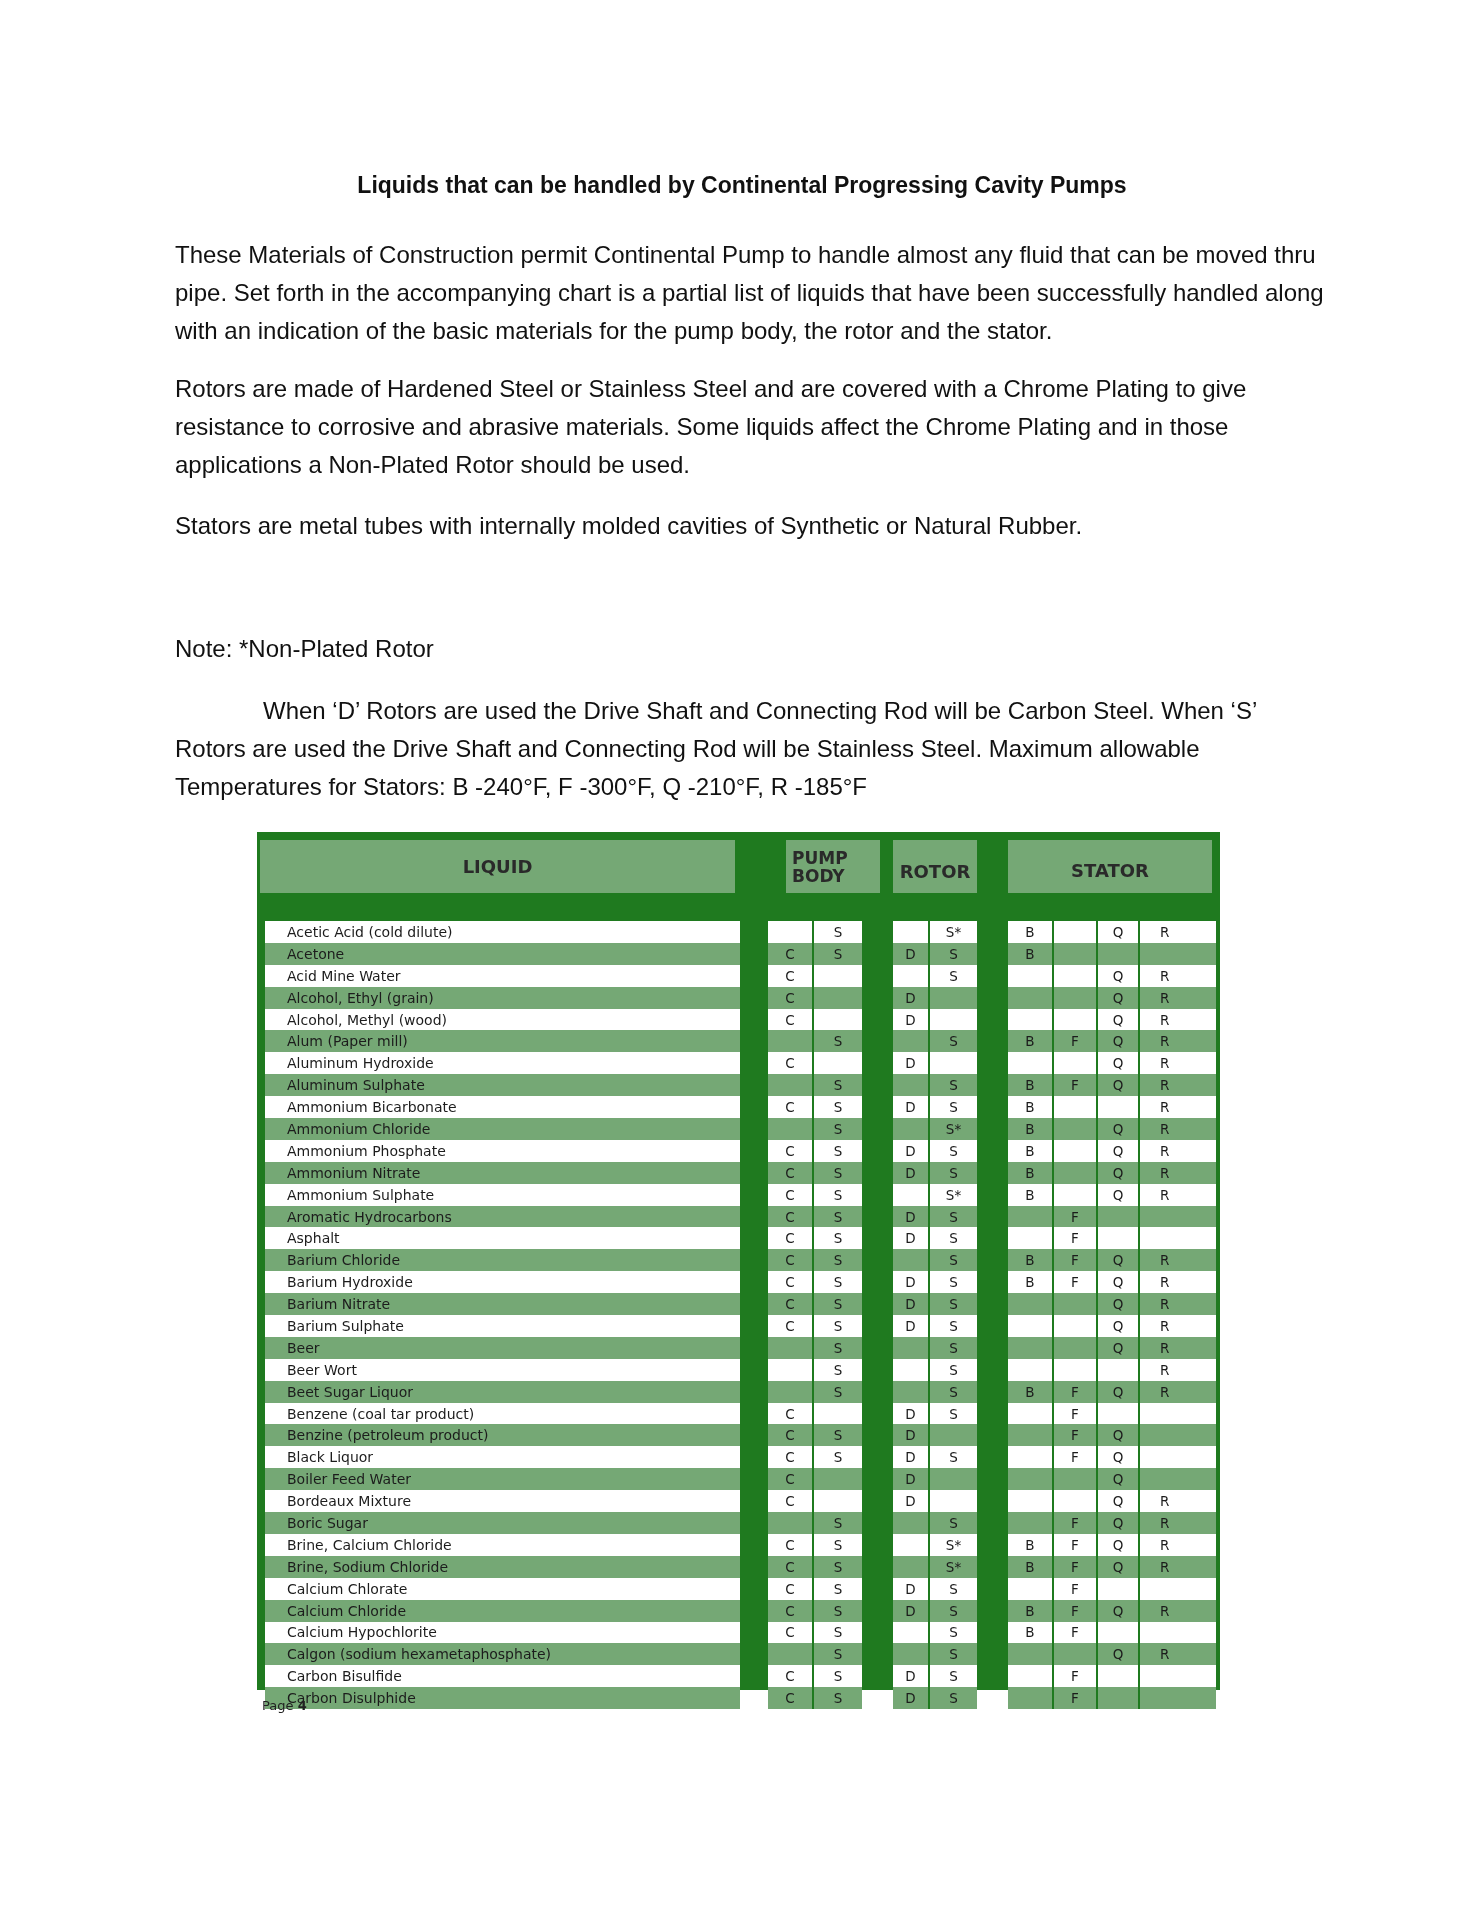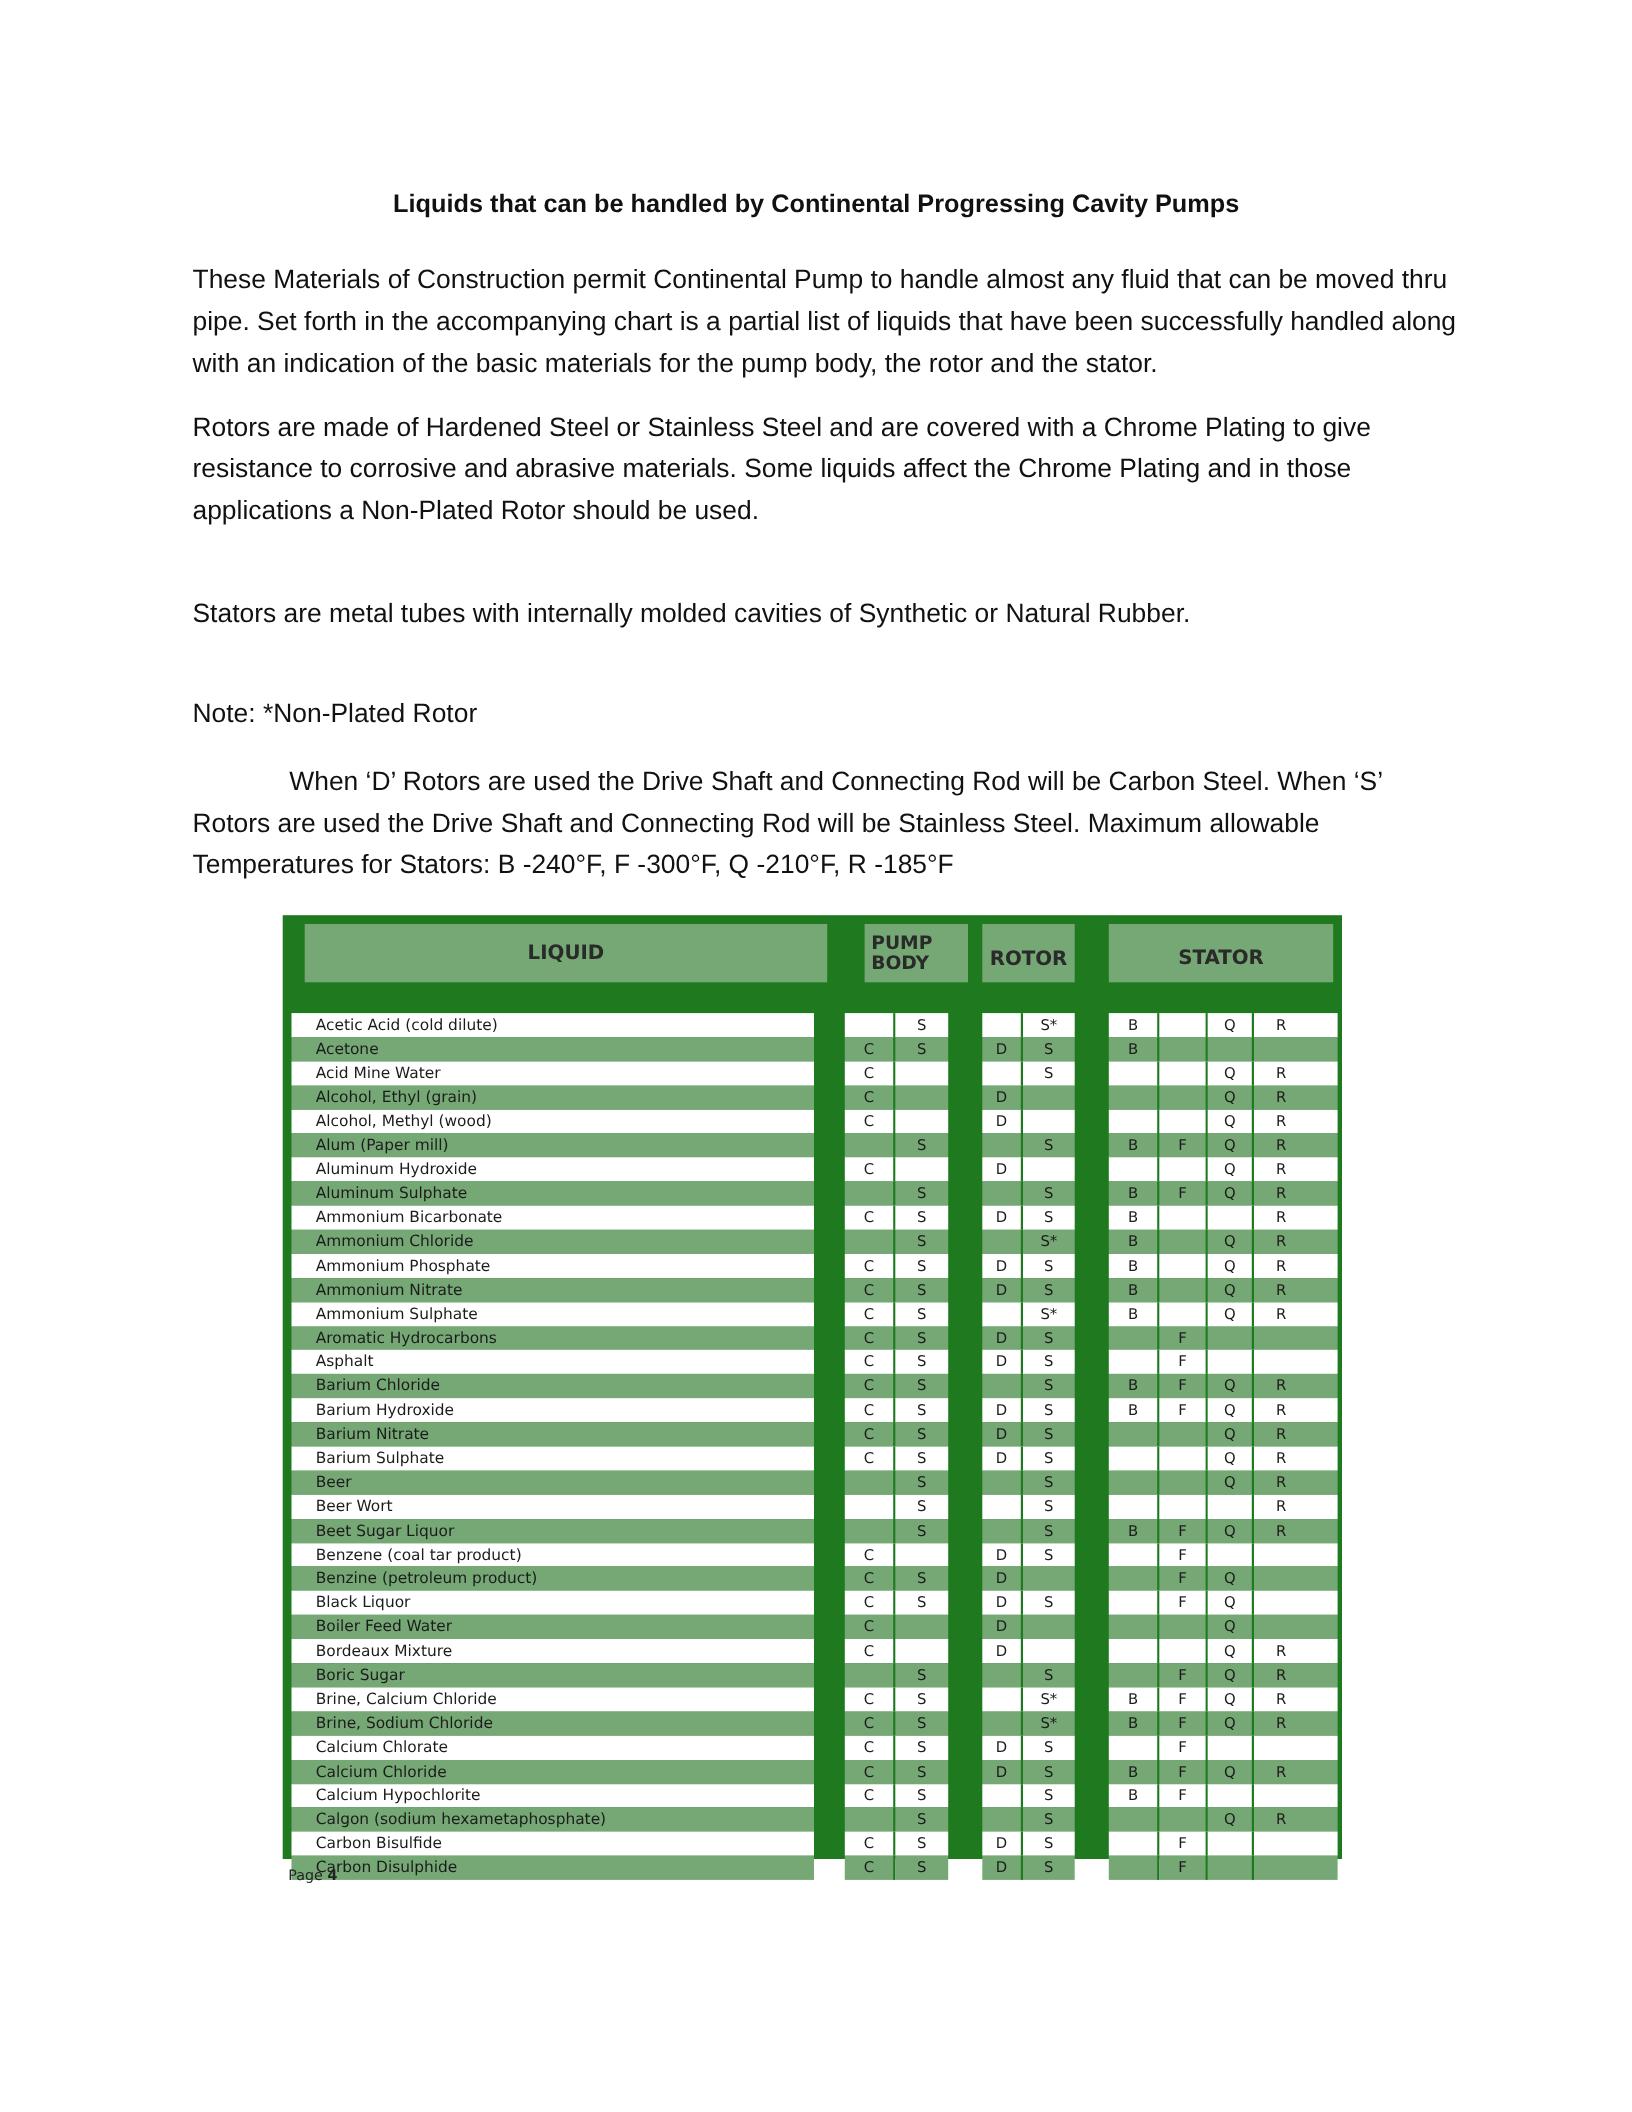--- a/index.html
+++ b/index.html
@@ -10,21 +10,21 @@
   .title { position: absolute; top: 172px; left: 0; width: 1484px; text-align: center;
            font-weight: bold; font-size: 23px; font-family: "Liberation Sans", sans-serif; }
   .para { margin: 0; }
   .indent { text-indent: 88px; }
 
   .tbl { position: absolute; left: 257px; top: 832px; width: 963px; height: 858px;
          background: #1f7a1f; }
   .hdr { position: absolute; top: 8px; height: 53px; background: #75a875;
          display: flex; align-items: center; justify-content: center;
          font-family: "DejaVu Sans", sans-serif; font-weight: bold; color: #2a2a2a; font-size: 18px; }
-  .hdr-liquid { left: 20px; width: 475px; padding-top: 0; box-sizing: border-box; font-size: 18px; }
+  .hdr-liquid { left: 3px; width: 475px; padding-top: 0; box-sizing: border-box; font-size: 18px; }
   .hdr-pump { left: 529px; width: 94px; line-height: 18px; justify-content: flex-start; padding-left: 6px;
               box-sizing: border-box; font-size: 17px; }
   .hdr-rotor { left: 636px; width: 84px; padding-top: 10px; box-sizing: border-box; }
   .hdr-stator { left: 751px; width: 204px; padding-top: 8px; box-sizing: border-box; }
 
   .rows { position: absolute; left: 8px; top: 61px; width: 951px; margin-top: 28px; }
   .row { position: relative; height: 21.9px; }
   .cell { position: absolute; top: 0; height: 100%; box-sizing: border-box;
           font-family: "DejaVu Sans", sans-serif; font-size: 13.5px; color: #1c1c1c;
           display: flex; align-items: center; justify-content: center; }
@@ -48,21 +48,21 @@
 <body>
 
 <div class="title">Liquids that can be handled by Continental Progressing Cavity Pumps</div>
 
 <div class="doc-text" style="top:236px;">
   <p class="para">These Materials of Construction permit Continental Pump to handle almost any fluid that can be moved thru pipe.  Set forth in the accompanying chart is a partial list of liquids that have been successfully handled along with an indication of the basic materials for the pump body, the rotor and the stator.</p>
 </div>
 <div class="doc-text" style="top:370px;">
   <p class="para">Rotors are made of Hardened Steel or Stainless Steel and are covered with a Chrome Plating to give resistance to corrosive and abrasive materials.  Some liquids affect the Chrome Plating and in those applications a Non-Plated Rotor should be used.</p>
 </div>
-<div class="doc-text" style="top:507px;margin-top:32px;">
+<div class="doc-text" style="top:507px;">
   <p class="para">Stators are metal tubes with internally molded cavities of Synthetic or Natural Rubber.</p>
 </div>
 <div class="doc-text" style="top:630px;">
   <p class="para">Note: *Non-Plated Rotor</p>
 </div>
 <div class="doc-text" style="top:692px;">
   <p class="para indent">When ‘D’ Rotors are used the Drive Shaft and Connecting Rod will be Carbon Steel.  When ‘S’ Rotors are used the Drive Shaft and Connecting Rod will be Stainless Steel.  Maximum allowable Temperatures for Stators:  B -240°F,   F -300°F,   Q -210°F,   R -185°F</p>
 </div>
 
 <div class="tbl">

